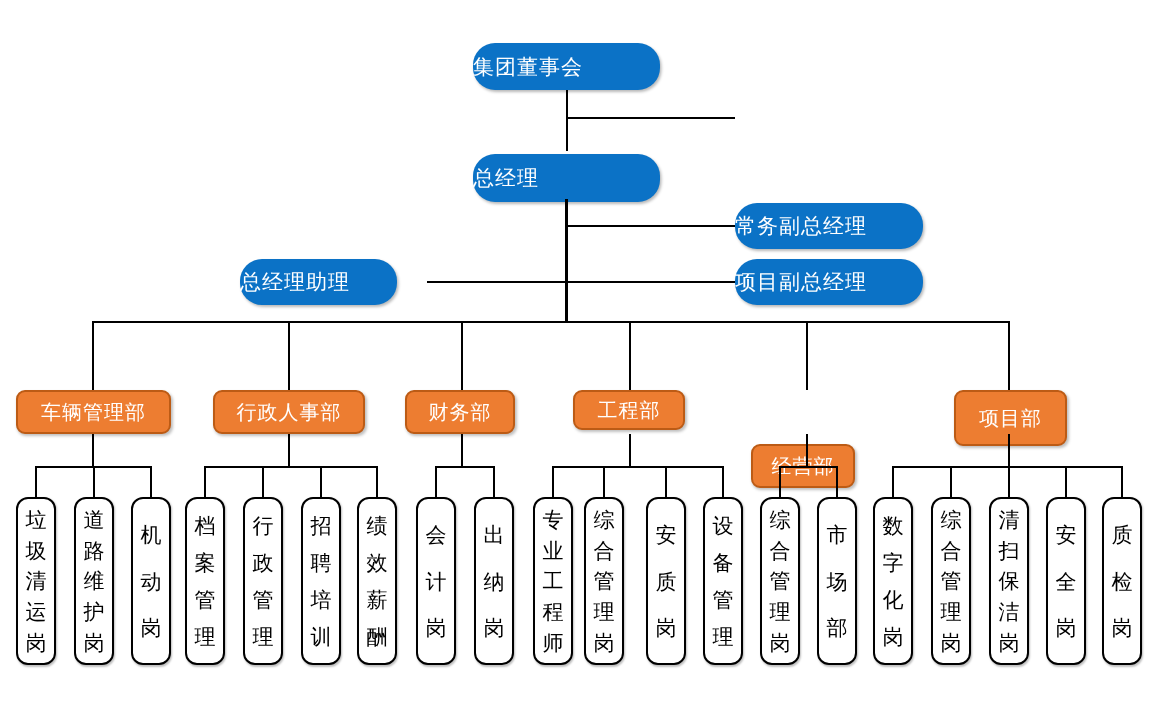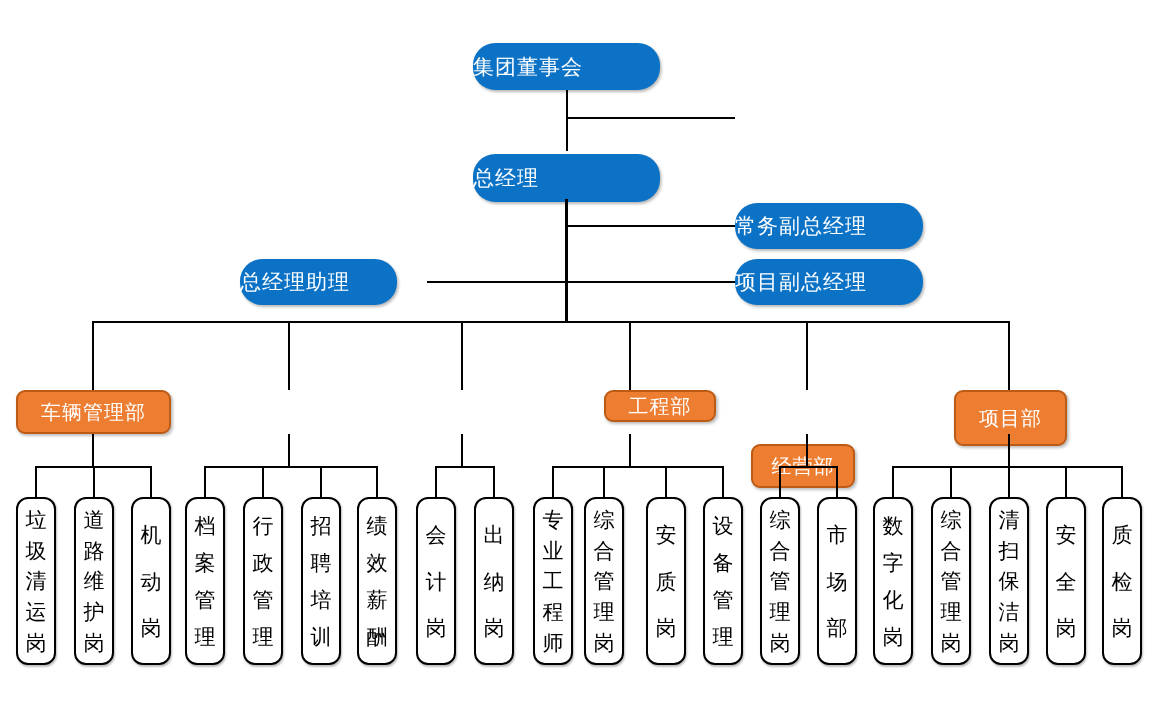--- a/index.html
+++ b/index.html
@@ -83,20 +83,23 @@
       <span>护</span>
       <span>岗</span>
     </div>
     <div class="cline" style="left: 150px; top: 466px; width: 2px; height: 31px;"></div>
     <div class="pos-box" style="left: 131px; top: 497px;">
       <span>机</span>
       <span>动</span>
       <span>岗</span>
     </div>
     <div class="cline" style="left: 288px; top: 322px; width: 2px; height: 68px;"></div>
+    <div class="dept-box" style="left: 213px; top: 390px; width: 152px; height: 44px;">
+      <span>行政人事部</span>
+    </div>
     <div class="cline" style="left: 288px; top: 434px; width: 2px; height: 32px;"></div>
     <div class="cline" style="left: 204px; top: 466px; width: 174px; height: 2px;"></div>
     <div class="cline" style="left: 204px; top: 466px; width: 2px; height: 31px;"></div>
     <div class="pos-box" style="left: 185px; top: 497px;">
       <span>档</span>
       <span>案</span>
       <span>管</span>
       <span>理</span>
     </div>
     <div class="cline" style="left: 262px; top: 466px; width: 2px; height: 31px;"></div>
@@ -114,36 +117,39 @@
       <span>训</span>
     </div>
     <div class="cline" style="left: 376px; top: 466px; width: 2px; height: 31px;"></div>
     <div class="pos-box" style="left: 357px; top: 497px;">
       <span>绩</span>
       <span>效</span>
       <span>薪</span>
       <span>酬</span>
     </div>
     <div class="cline" style="left: 461px; top: 322px; width: 2px; height: 68px;"></div>
+    <div class="dept-box" style="left: 405px; top: 390px; width: 110px; height: 44px;">
+      <span>财务部</span>
+    </div>
     <div class="cline" style="left: 461px; top: 434px; width: 2px; height: 32px;"></div>
     <div class="cline" style="left: 435px; top: 466px; width: 60px; height: 2px;"></div>
     <div class="cline" style="left: 435px; top: 466px; width: 2px; height: 31px;"></div>
     <div class="pos-box" style="left: 416px; top: 497px;">
       <span>会</span>
       <span>计</span>
       <span>岗</span>
     </div>
     <div class="cline" style="left: 493px; top: 466px; width: 2px; height: 31px;"></div>
     <div class="pos-box" style="left: 474px; top: 497px;">
       <span>出</span>
       <span>纳</span>
       <span>岗</span>
     </div>
     <div class="cline" style="left: 629px; top: 322px; width: 2px; height: 68px;"></div>
-    <div class="dept-box" style="left: 573px; top: 390px; width: 112px; height: 32px; margin-left: 31px;">
+    <div class="dept-box" style="left: 573px; top: 390px; width: 112px; height: 40px;">
       <span>工程部</span>
     </div>
     <div class="cline" style="left: 629px; top: 434px; width: 2px; height: 32px;"></div>
     <div class="cline" style="left: 552px; top: 466px; width: 172px; height: 2px;"></div>
     <div class="cline" style="left: 552px; top: 466px; width: 2px; height: 31px;"></div>
     <div class="pos-box" style="left: 533px; top: 497px;">
       <span>专</span>
       <span>业</span>
       <span>工</span>
       <span>程</span>

